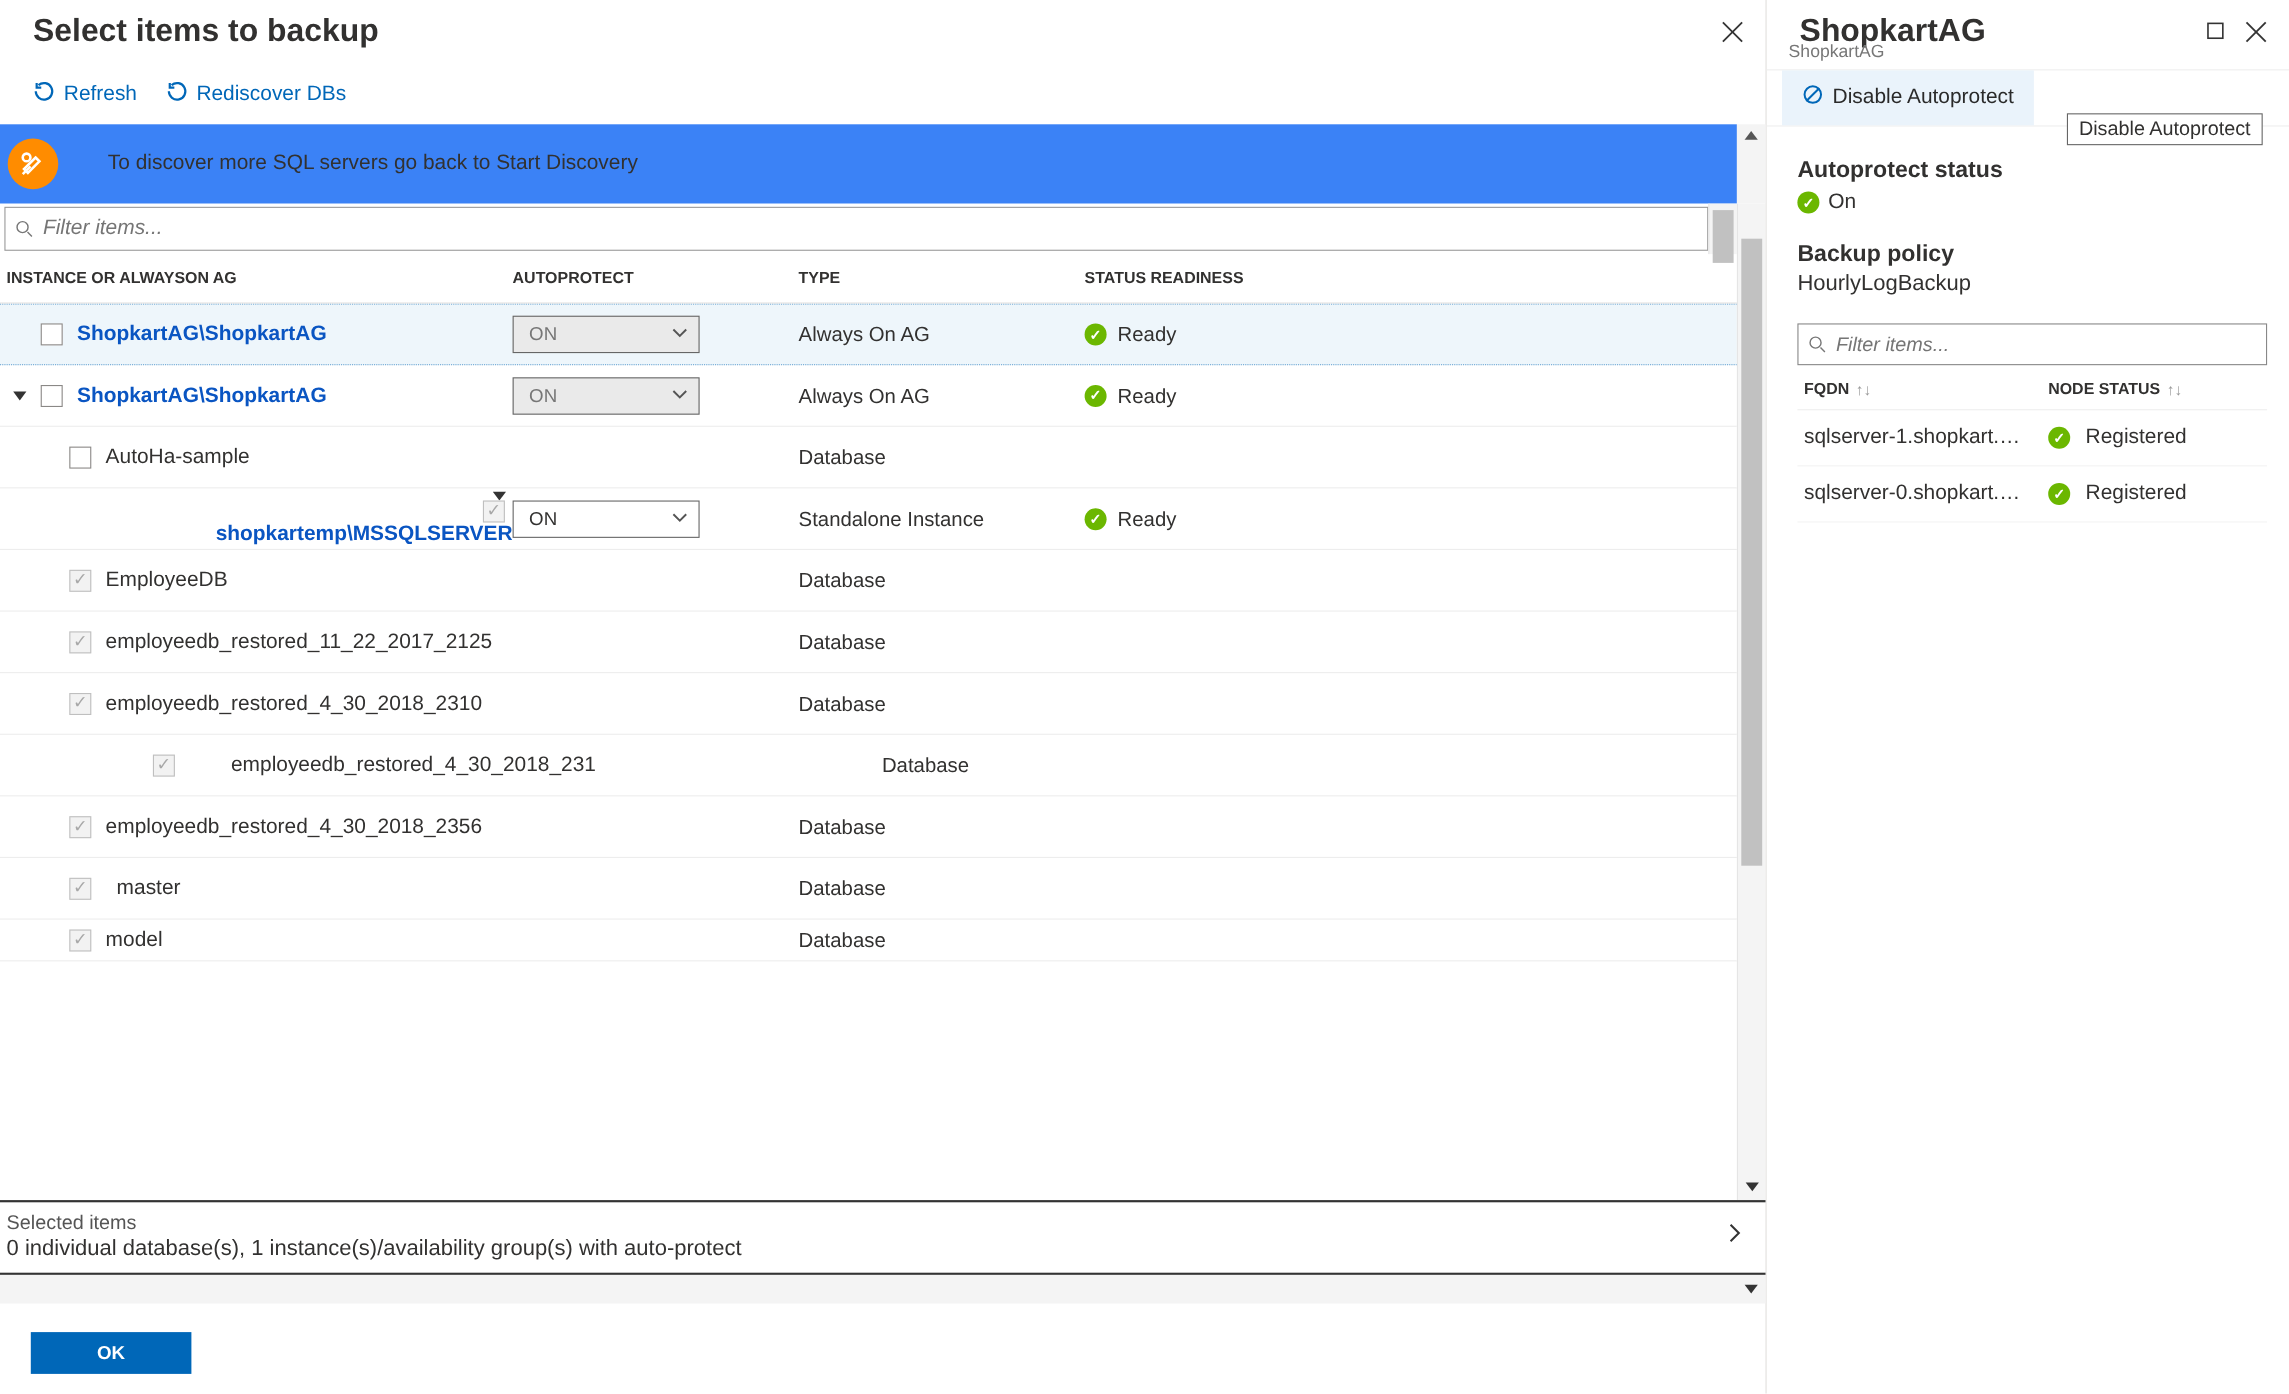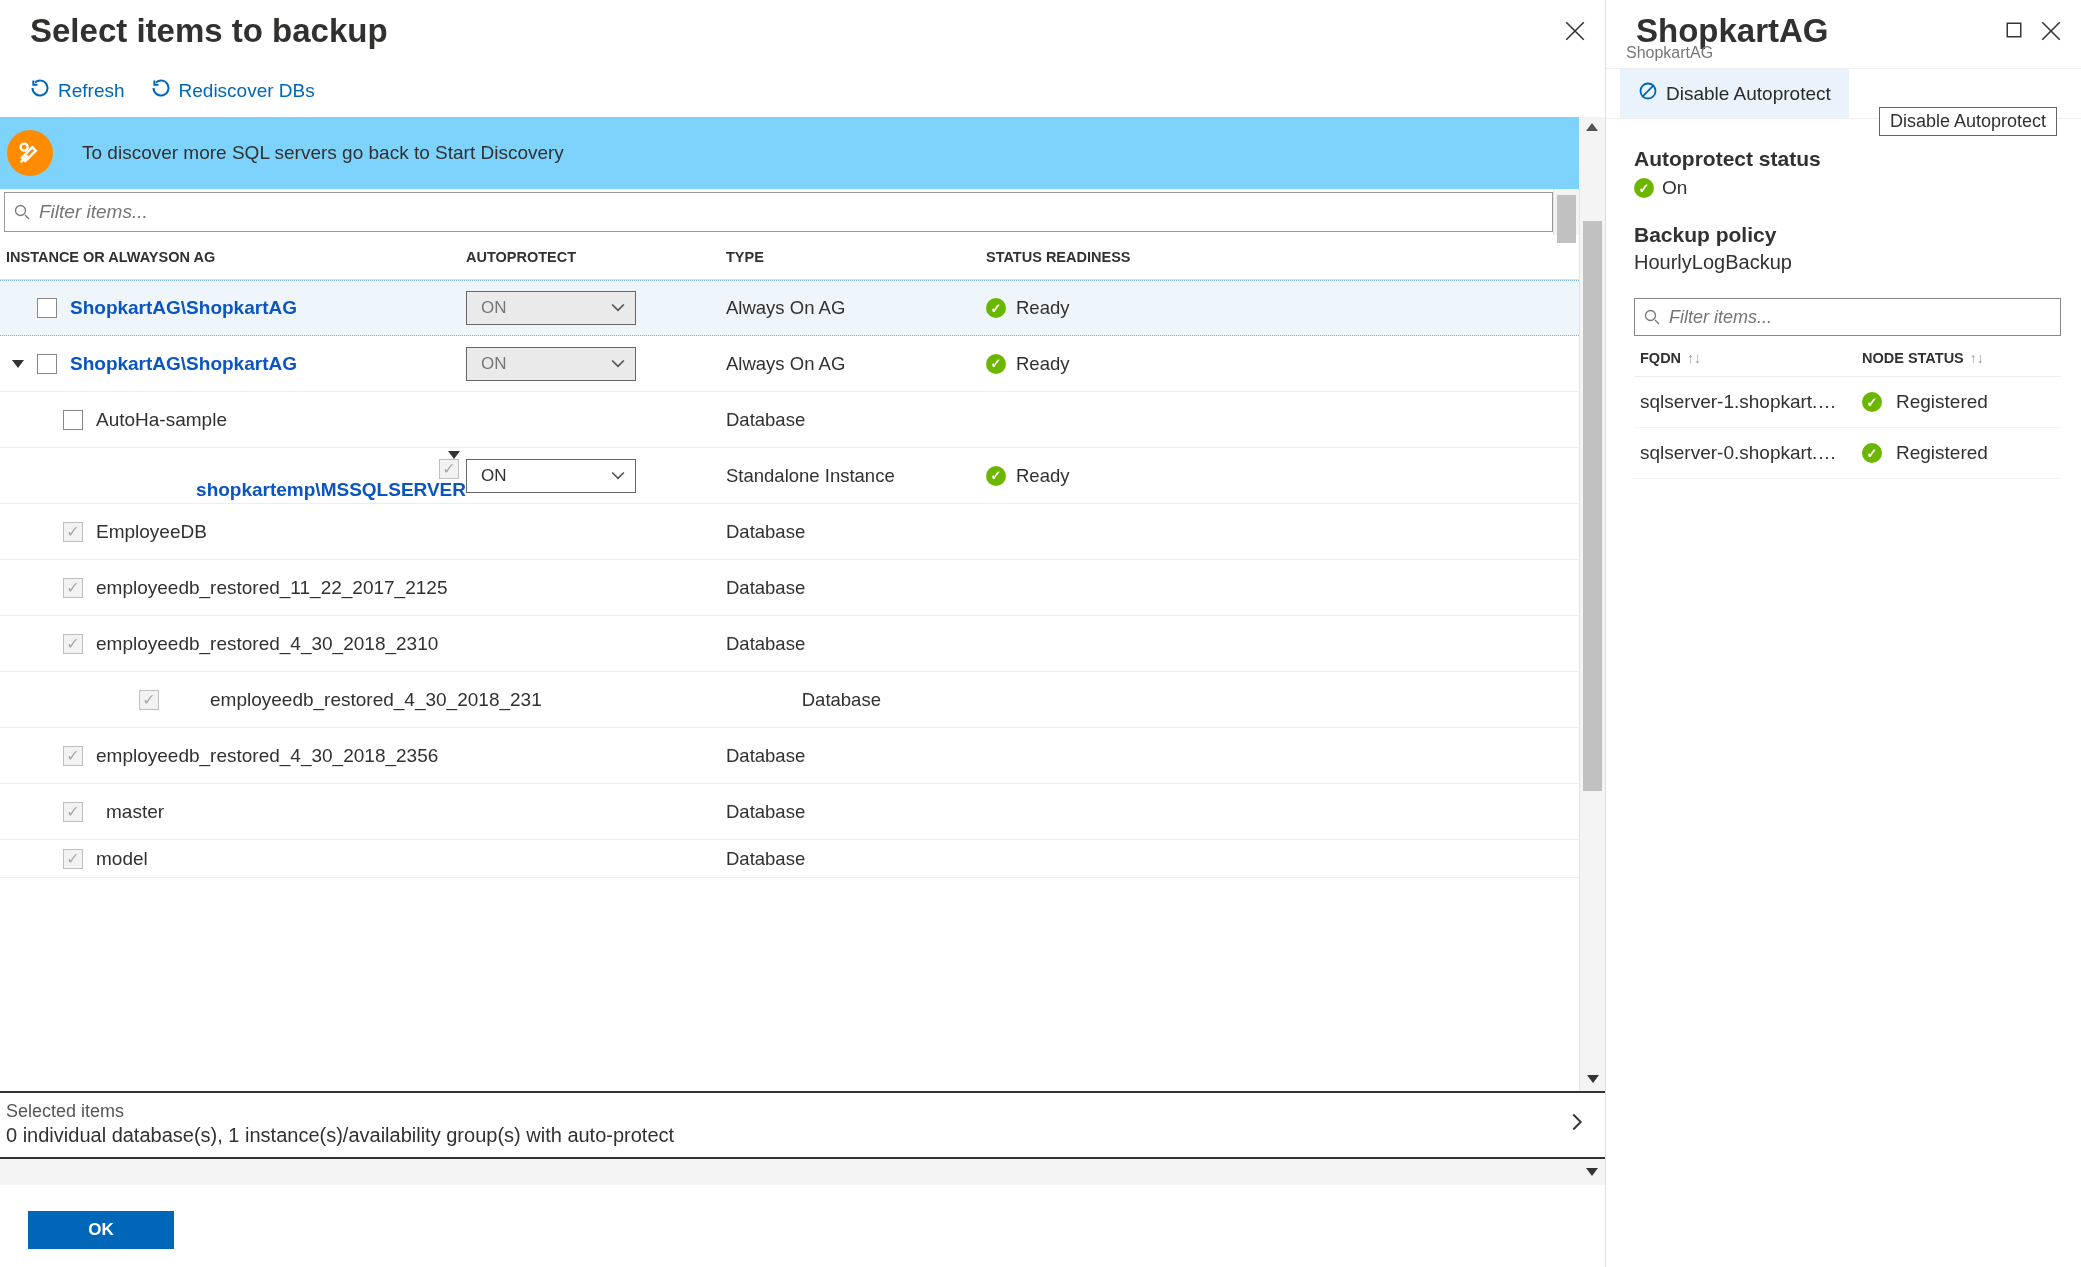--- a/index.html
+++ b/index.html
@@ -2,30 +2,30 @@
 <html><head>
 <meta charset="utf-8">
 <style>
   * { box-sizing: border-box; margin: 0; padding: 0; }
   html, body { width: 100%; height: 100%; font-family: "Segoe UI", Arial, sans-serif; font-size: 18.5px; color: #323130; background: #fff; }
   body { display: flex; }
   .left-panel { flex: 1; display: flex; flex-direction: column; border-right: 1px solid #e1dfdd; min-width: 0; }
   .right-panel { width: 475px; display: flex; flex-direction: column; }
 
   .panel-header { display: flex; align-items: center; justify-content: space-between; padding: 12px 20px 18px 30px; }
-  .panel-title { font-size: 33px; font-weight: 600; color: #323130; }
+  .panel-title { font-size: 29px; font-weight: 600; color: #323130; }
   .header-icons { display: flex; gap: 18px; }
   .icon-btn { cursor: pointer; user-select: none; font-size: 22px; color: #333; line-height: 1; }
   .icon-btn svg { display:block; }
 
   .toolbar { display: flex; gap: 26px; align-items: center; padding: 10px 30px 14px 30px; }
   .toolbar-btn { display: flex; gap: 8px; align-items: center; color: #0067b8; cursor: pointer; font-size: 19px; }
   .toolbar-btn .refresh-icon svg { width: 20px; height: 20px; }
 
-  .banner { background: #7dd3fc; display: flex; align-items: center; gap: 16px; padding: 0 0 0 0; height: 72px; }
+  .banner { background: #3b82f6; display: flex; align-items: center; gap: 32px; padding: 0 0 0 0; height: 72px; }
   .banner-icon { width: 46px; height: 46px; border-radius: 50%; background: #ff8c00; margin: 13px 13px 13px 7px; display:flex; align-items:center; justify-content:center; }
   .banner-icon svg { width: 28px; height:28px; }
   .banner-text { font-size: 19px; }
 
   .left-body { flex:1; display:flex; overflow:hidden; }
   .table-area { flex:1; display:flex; flex-direction:column; min-width:0; }
   .vscroll { width: 26px; background: #f4f4f4; border-left: 1px solid #e5e5e5; position: relative; }
   .vscroll .up, .vscroll .down { position:absolute; left:0; right:0; height:24px; display:flex; align-items:center; justify-content:center; color:#555; }
   .vscroll .down { bottom:0; }
   .vscroll .thumb { position:absolute; left:3px; right:3px; top: 32px; height: 570px; background: #c1c1c1; }

